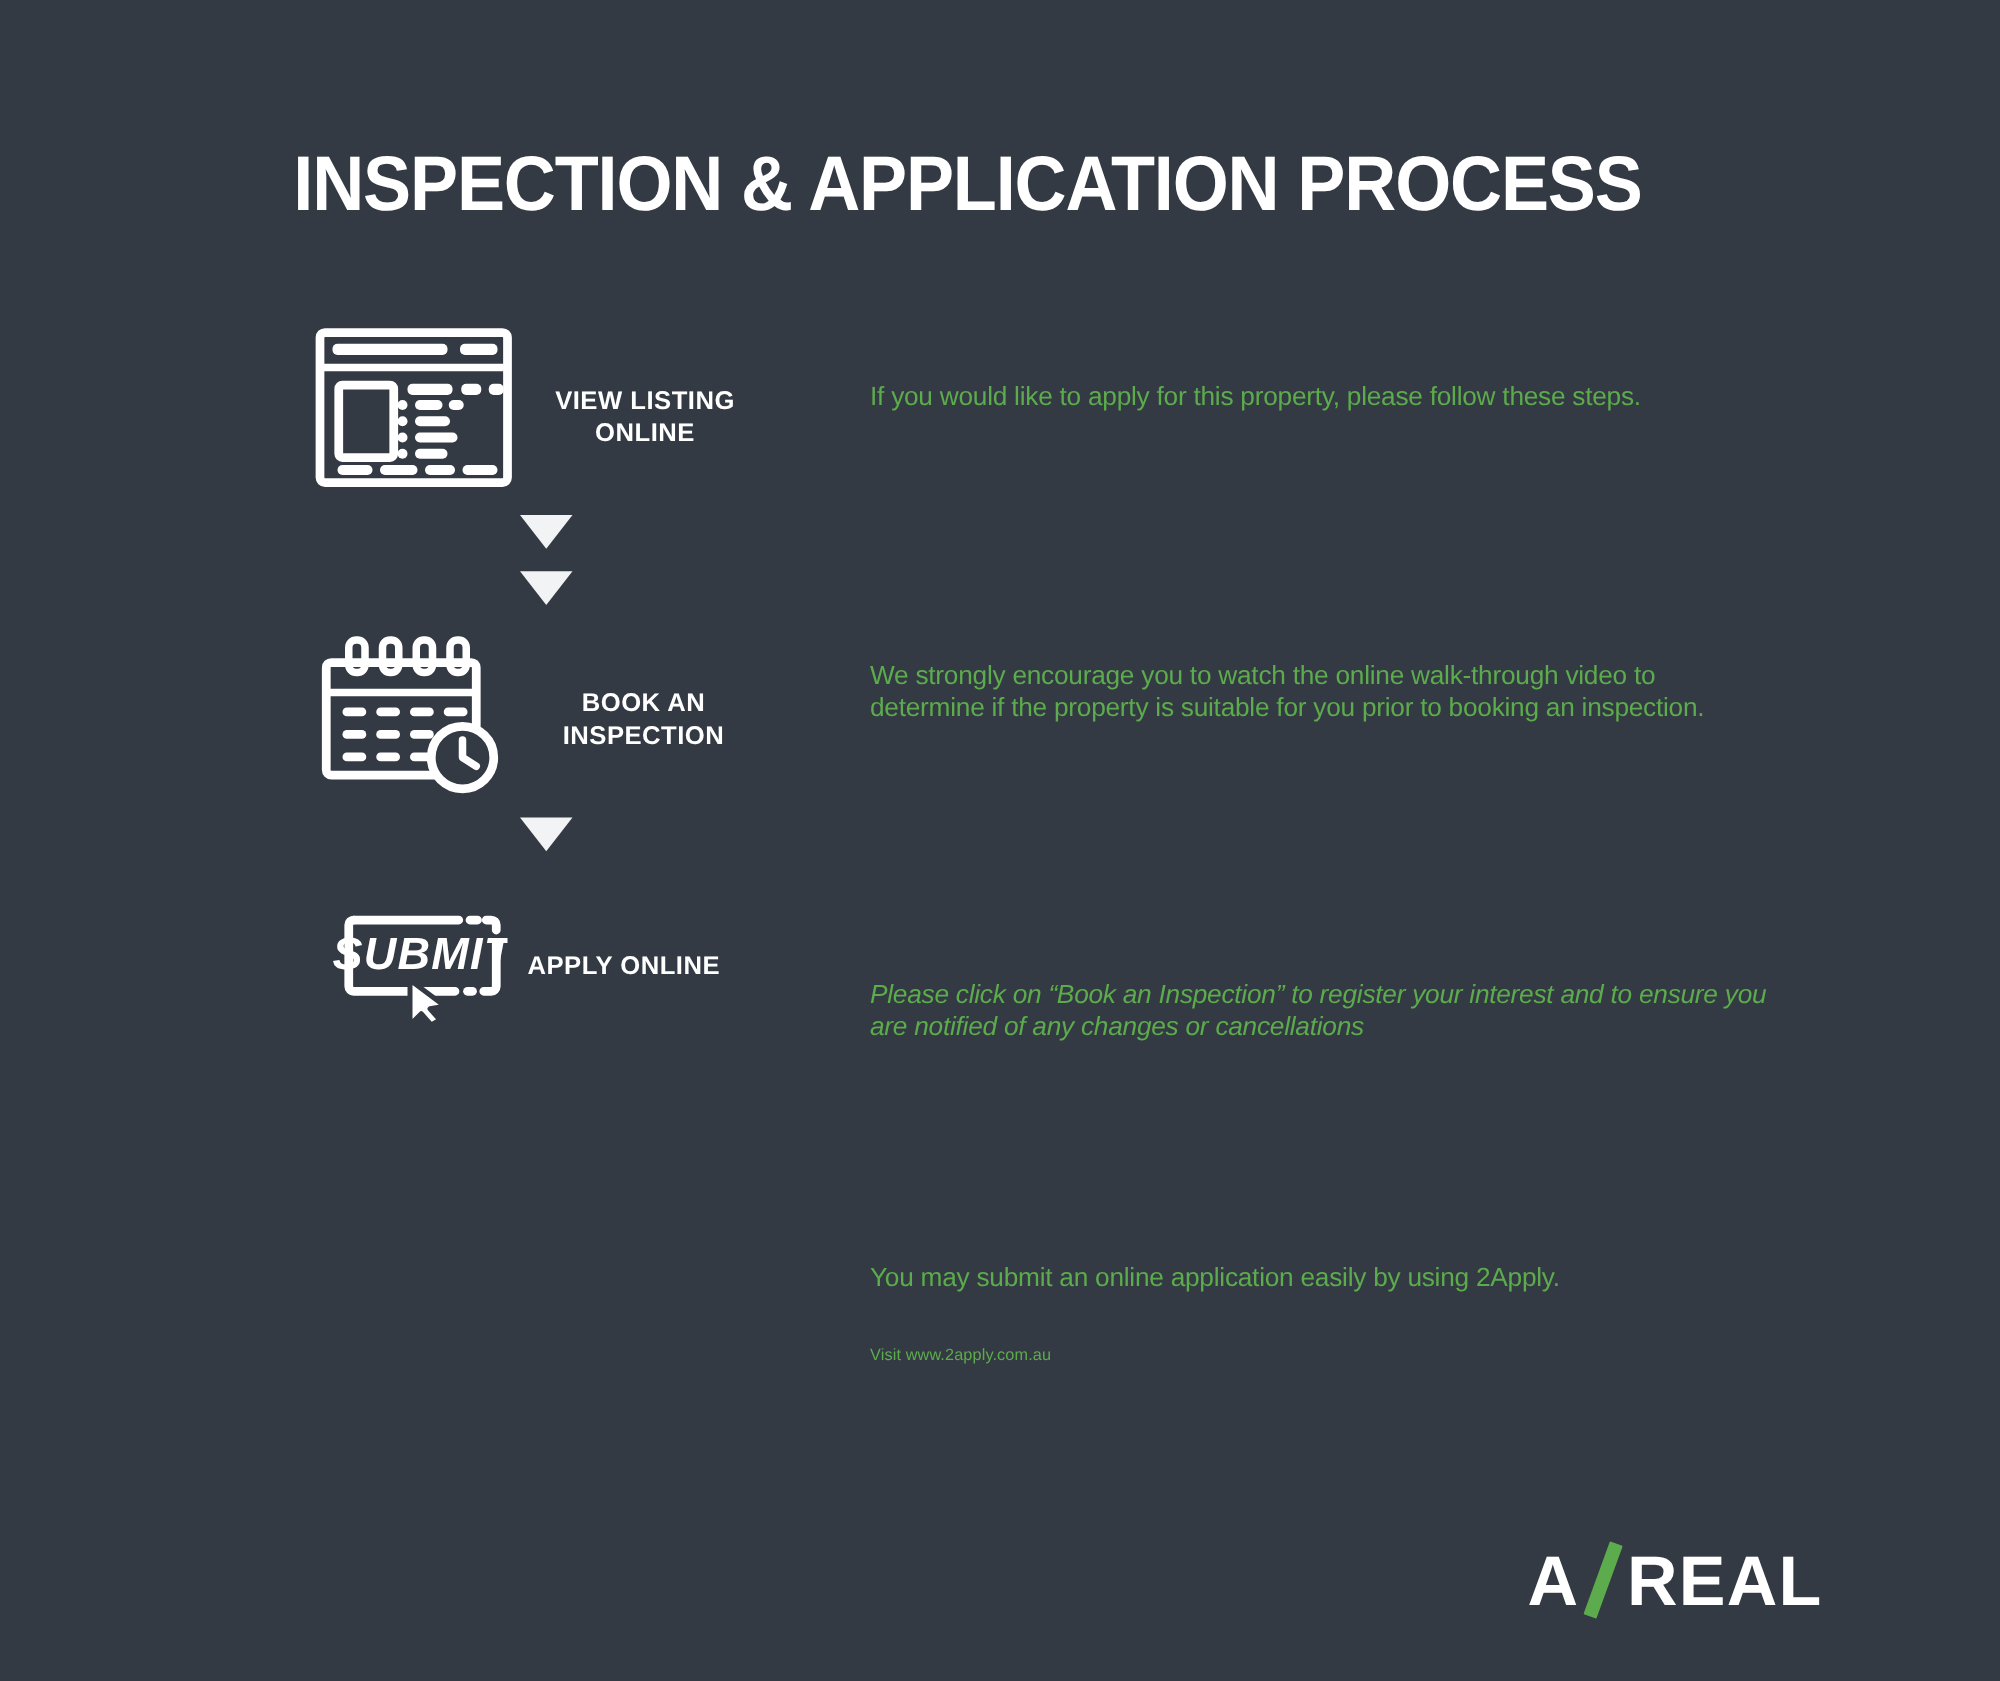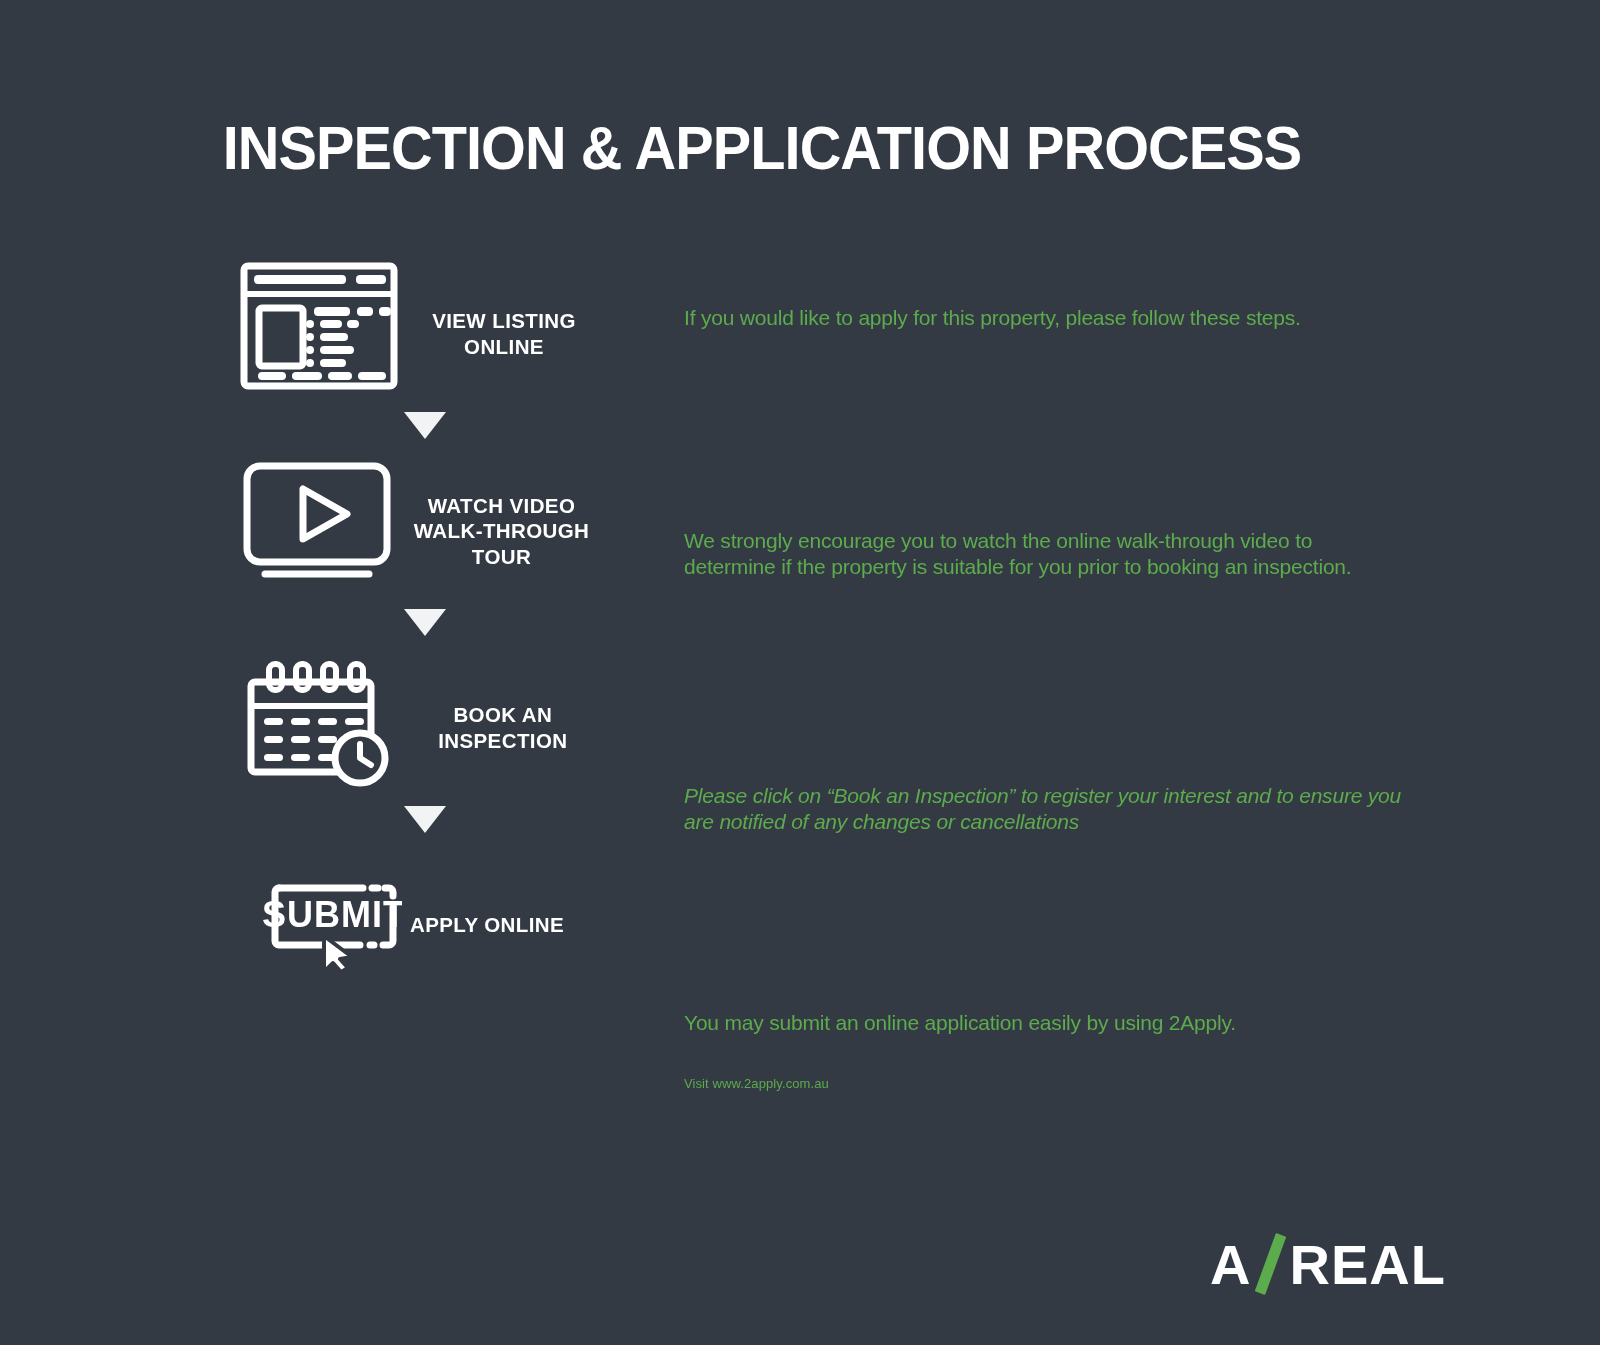--- a/index.html
+++ b/index.html
@@ -3,21 +3,21 @@
 <meta charset="utf-8">
 <style>
   html,body{margin:0;padding:0;}
   body{
     width:1600px;height:1345px;
     background:#343a44;
     font-family:"Liberation Sans", sans-serif;
     overflow:hidden;
     position:relative;
   }
-  .page{position:relative;width:1524px;height:1345px;}
+  .page{position:relative;width:1524px;height:1345px;margin-left:12px;}
 
   
   .title{
     position:absolute;
     left:0;right:0;top:112px;
     text-align:center;
     color:#ffffff;
     font-family:"Liberation Sans", sans-serif;
     font-weight:bold;
     font-size:62px;
@@ -33,21 +33,21 @@
     top:258px;
     width:370px;
   }
   .step{
     display:flex;
     flex-direction:row;
     align-items:center;
   }
   .icon-box{
     width:170px;height:136px;
-    display:flex;align-items:center;justify-content:center;
+    display:flex;align-items:center;justify-content:flex-start;font-style:italic;
   }
   .step-label{
     margin-top:16px;
     color:#ffffff;
     font-size:20.5px;
     font-weight:bold;
     letter-spacing:0.4px;
     text-align:center;
     line-height:1.25;
   }
@@ -146,33 +146,20 @@
           <rect x="52" y="110" width="30" height="8" rx="4" fill="#ffffff"></rect>
           <rect x="88" y="110" width="24" height="8" rx="4" fill="#ffffff"></rect>
           <rect x="118" y="110" width="28" height="8" rx="4" fill="#ffffff"></rect>
         </svg>
       </div>
       <div class="step-label">VIEW LISTING ONLINE</div>
     </div>
 
     <div class="arrow"></div>
 
-    <div class="step">
-      <div class="icon-box">
-        <svg width="150" height="124" viewBox="0 0 150 124">
-          <rect x="5" y="5" width="140" height="96" rx="13" ry="13" fill="none" stroke="#ffffff" stroke-width="7"></rect>
-          <path d="M61 28 L61 78 L105 53 Z" fill="none" stroke="#ffffff" stroke-width="7" stroke-linejoin="round"></path>
-          <line x1="23" y1="113" x2="127" y2="113" stroke="#ffffff" stroke-width="7" stroke-linecap="round"></line>
-        </svg>
-      </div>
-      <div class="step-label">
-        <div>WATCH VIDEO</div>
-        <div>WALK-THROUGH TOUR</div>
-      </div>
-    </div>
 
     <div class="arrow"></div>
 
     <div class="step">
       <div class="icon-box">
         <svg width="152" height="136" viewBox="0 0 152 136">
           <path d="M13 30 h112 a4 4 0 0 1 4 4 v82 a4 4 0 0 1 -4 4 h-112 a4 4 0 0 1 -4 -4 v-82 a4 4 0 0 1 4 -4 z" fill="none" stroke="#ffffff" stroke-width="7"></path>
           <line x1="9" y1="54" x2="129" y2="54" stroke="#ffffff" stroke-width="6"></line>
           <rect x="27" y="12" width="13" height="26" rx="6" fill="none" stroke="#ffffff" stroke-width="6"></rect>
           <rect x="54" y="12" width="13" height="26" rx="6" fill="none" stroke="#ffffff" stroke-width="6"></rect>

